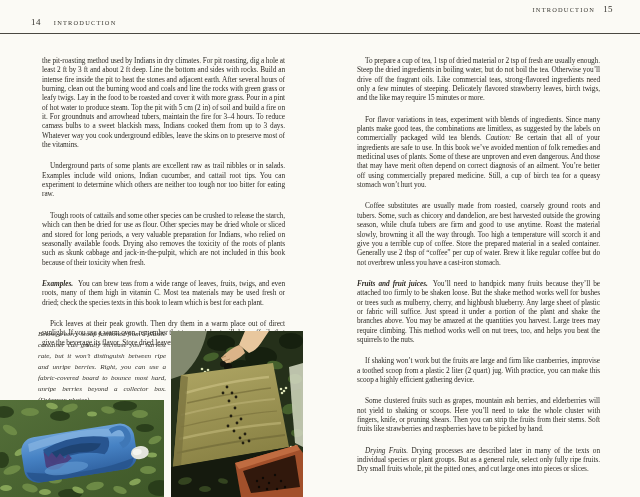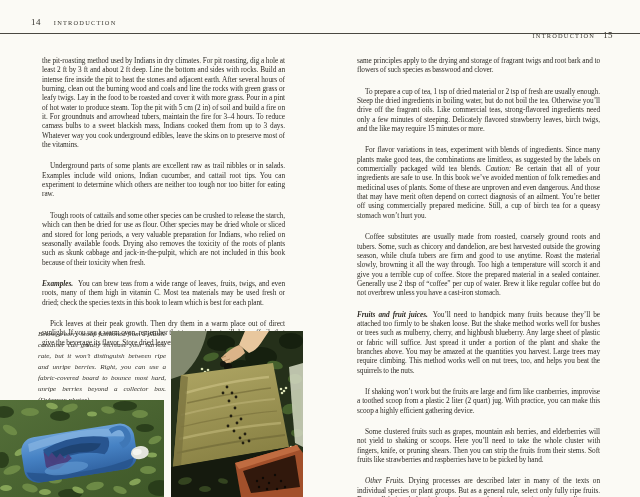--- a/index.html
+++ b/index.html
@@ -5,21 +5,21 @@
   html,body{margin:0;padding:0;}
   body{
     width:640px;height:497px;position:relative;overflow:hidden;
     background:#fbfaf5;color:#2e2b26;
     font-family:"Liberation Serif", serif;
   }
   .abs{position:absolute;}
   #header-rule{left:0;top:33px;width:640px;height:1px;background:#4a4842;}
   .runhead-group{display:flex;align-items:baseline;}
   #head-left{left:31px;top:17px;gap:13px;}
-  #head-right{right:27px;top:30px;gap:8px;}
+  #head-right{right:27px;top:4px;gap:8px;}
   .pagenum{font-size:9px;letter-spacing:.4px;color:#34322c;}
   .runhead{font-size:6.4px;letter-spacing:1.2px;color:#3b3933;}
   .textcol{width:267px;}
   #left-text{left:30px;top:44px;}
   #right-text{left:345px;top:44px;}
   .bp{
     margin:12px;font-size:7.3px;line-height:9.35px;text-align:justify;
     letter-spacing:-0.05px;word-spacing:-0.2px;
   }
   .bp.ind{text-indent:8px;}
@@ -49,28 +49,27 @@
 <div class="abs" id="header-rule"></div>
 
 <div class="abs textcol" id="left-text">
     <p class="bp">the pit-roasting method used by Indians in dry climates. For pit roasting, dig a hole at least 2 ft by 3 ft and about 2 ft deep. Line the bottom and sides with rocks. Build an intense fire inside the pit to heat the stones and adjacent earth. After several hours of burning, clean out the burning wood and coals and line the rocks with green grass or leafy twigs. Lay in the food to be roasted and cover it with more grass. Pour in a pint of hot water to produce steam. Top the pit with 5 cm (2 in) of soil and build a fire on it. For groundnuts and arrowhead tubers, maintain the fire for 3–4 hours. To reduce camass bulbs to a sweet blackish mass, Indians cooked them from up to 3 days. Whatever way you cook underground edibles, leave the skins on to preserve most of the vitamins.</p>
     <p class="bp ind">Underground parts of some plants are excellent raw as trail nibbles or in salads. Examples include wild onions, Indian cucumber, and cattail root tips. You can experiment to determine which others are neither too tough nor too bitter for eating raw.</p>
     <p class="bp ind">Tough roots of cattails and some other species can be crushed to release the starch, which can then be dried for use as flour. Other species may be dried whole or sliced and stored for long periods, a very valuable preparation for Indians, who relied on seasonally available foods. Drying also removes the toxicity of the roots of plants such as skunk cabbage and jack-in-the-pulpit, which are not included in this book because of their toxicity when fresh.</p>
     <p class="bp gap"><span class="seg-bi">Examples.</span>You can brew teas from a wide range of leaves, fruits, twigs, and even roots, many of them high in vitamin C. Most tea materials may be used fresh or dried; check the species texts in this book to learn which is best for each plant.</p>
     <p class="bp ind">Pick leaves at their peak growth. Then dry them in a warm place out of direct sunlight. If you use a warm oven, remember that too much heat will drive off oils that give the beverage its flavor. Store dried leaves in a sealed container. The</p>
   </div>
 <div class="abs textcol" id="right-text">
-    <p class="bp">same principles apply to the drying and storage of fragrant twigs and root bark and to flowers of such species as basswood and clover.</p>
     <p class="bp ind">To prepare a cup of tea, 1 tsp of dried material or 2 tsp of fresh are usually enough. Steep the dried ingredients in boiling water, but do not boil the tea. Otherwise you’ll drive off the fragrant oils. Like commercial teas, strong-flavored ingredients need only a few minutes of steeping. Delicately flavored strawberry leaves, birch twigs, and the like may require 15 minutes or more.</p>
     <p class="bp ind">For flavor variations in teas, experiment with blends of ingredients. Since many plants make good teas, the combinations are limitless, as suggested by the labels on commercially packaged wild tea blends. <span class="seg-i">Caution:</span> Be certain that all of your ingredients are safe to use. In this book we’ve avoided mention of folk remedies and medicinal uses of plants. Some of these are unproven and even dangerous. And those that may have merit often depend on correct diagnosis of an ailment. You’re better off using commercially prepared medicine. Still, a cup of birch tea for a queasy stomach won’t hurt you.</p>
     <p class="bp ind">Coffee substitutes are usually made from roasted, coarsely ground roots and tubers. Some, such as chicory and dandelion, are best harvested outside the growing season, while chufa tubers are firm and good to use anytime. Roast the material slowly, browning it all the way through. Too high a temperature will scorch it and give you a terrible cup of coffee. Store the prepared material in a sealed container. Generally use 2 tbsp of “coffee” per cup of water. Brew it like regular coffee but do not overbrew unless you have a cast-iron stomach.</p>
     <p class="bp gap"><span class="seg-bi">Fruits and fruit juices.</span>You’ll need to handpick many fruits because they’ll be attached too firmly to be shaken loose. But the shake method works well for bushes or trees such as mulberry, cherry, and highbush blueberry. Any large sheet of plastic or fabric will suffice. Just spread it under a portion of the plant and shake the branches above. You may be amazed at the quantities you harvest. Large trees may require climbing. This method works well on nut trees, too, and helps you beat the squirrels to the nuts.</p>
     <p class="bp ind">If shaking won’t work but the fruits are large and firm like cranberries, improvise a toothed scoop from a plastic 2 liter (2 quart) jug. With practice, you can make this scoop a highly efficient gathering device.</p>
     <p class="bp ind">Some clustered fruits such as grapes, mountain ash berries, and elderberries will not yield to shaking or scoops. Here you’ll need to take the whole cluster with fingers, knife, or pruning shears. Then you can strip the fruits from their stems. Soft fruits like strawberries and raspberries have to be picked by hand.</p>
-    <p class="bp ind"><span class="seg-i">Other Fruits.</span> Drying processes are described later in many of the texts on individual species or plant groups. But as a general rule, select only fully ripe fruits. Dry small fruits whole, pit the pitted ones, and cut large ones into pieces or slices.</p>
+    <p class="bp ind"><span class="seg-i">Drying Fruits.</span> Drying processes are described later in many of the texts on individual species or plant groups. But as a general rule, select only fully ripe fruits. Dry small fruits whole, pit the pitted ones, and cut large ones into pieces or slices.</p>
   </div>
 
 <div class="abs" id="photo-caption">Below, a berry scoop fashioned from a plastic container can greatly increase your harvest rate, but it won’t distinguish between ripe and unripe berries. Right, you can use a fabric-covered board to bounce most hard, unripe berries beyond a collector box. (Dykeman photos)</div>
 
 <svg class="abs" id="photo-berry-scoop" width="164" height="97" viewBox="0 0 164 97" role="img">
   <defs>
     <linearGradient id="grassG" x1="0" y1="0" x2="1" y2="1">
       <stop offset="0" stop-color="#55703a"></stop>
         <stop offset="1" stop-color="#3e5728"></stop>
     </linearGradient>

